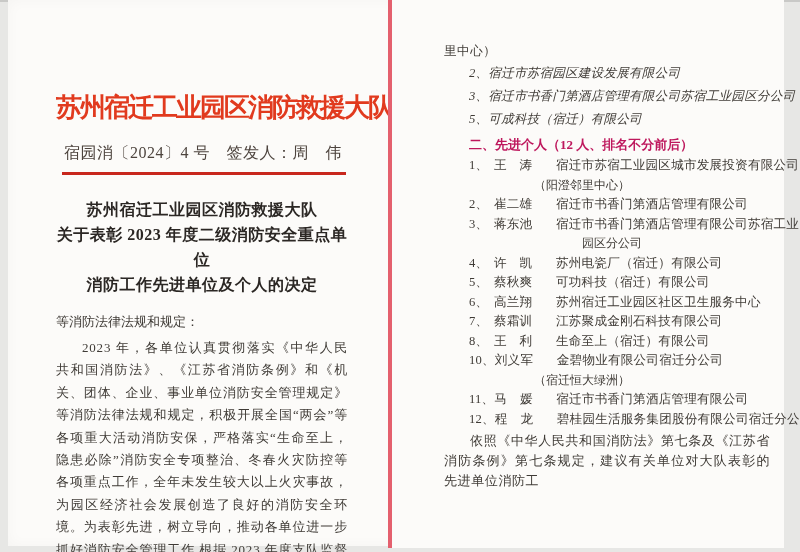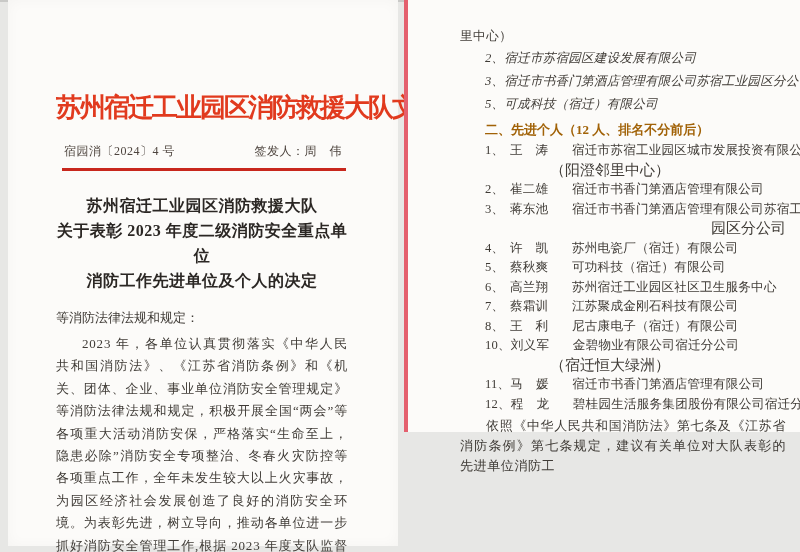--- a/index.html
+++ b/index.html
@@ -30,21 +30,21 @@
     color:#e13a1e;
     font-weight:bold;
     font-size:26px;
     letter-spacing:-2px;
     white-space:nowrap;
     margin-bottom:18px;
   }
   .docnum-row{
     display:flex;
     justify-content:space-between;
-    font-size:12px;
+    font-size:16px;
     color:#4d443e;
     letter-spacing:0.5px;
     margin:0 6px 0 8px;
   }
   .red-rule{
     height:3px;
     background:#c8271d;
     margin:8px 2px 0 6px;
   }
   .doc-title{
@@ -66,28 +66,28 @@
     line-height:22.4px;
     letter-spacing:0.8px;
     text-align:justify;
     text-indent:2em;
   }
   .sec-head{
     margin:2px 0 0 18px;
     font-size:13.2px;
     line-height:23px;
     font-weight:bold;
-    color:#a16207;
+    color:#be185d;
     text-indent:2em;
     white-space:nowrap;
   }
   
   .page-right{
-    left:404px;top:0;width:396px;height:432px;
-    padding:25px 14px 0 52px;
+    left:388px;top:0;width:396px;height:548px;
+    padding:40px 14px 0 52px;
     border-left:4px solid #e4606e;
   }
   .carry{
     margin:0;
     font-size:12.6px;
     line-height:22px;
     letter-spacing:0.5px;
   }
   .unit-item{
     margin-left:25px;
@@ -105,26 +105,26 @@
   .ind-row{
     margin-left:25px;
     font-size:12.6px;
     line-height:19.5px;
     white-space:nowrap;
     letter-spacing:0.2px;
   }
   .ind-row .num{display:inline-block;min-width:25px;}
   .ind-row .pname{display:inline-block;min-width:50px;margin-right:12px;}
   .ind-cont{
-    font-size:15px;
+    font-size:12px;
     line-height:19.5px;
     white-space:nowrap;
   }
   .ind-cont.paren{margin-left:90px;}
-  .ind-cont.deep{margin-left:138px;text-align:right;}
+  .ind-cont.deep{margin-left:138px;}
   .closing{
     margin:2px 0 0 0;
     font-size:13px;
     line-height:20px;
     letter-spacing:0.6px;
     text-align:justify;
     text-indent:2em;
   }
   
   .edge-shadow-top{
@@ -174,21 +174,21 @@
     <div>
         <div class="ind-row"><span class="num">1、</span><span class="pname">王　涛</span><span class="org">宿迁市苏宿工业园区城市发展投资有限公司</span></div>
         <div class="ind-cont paren">（阳澄邻里中心）</div>
         <div class="ind-row"><span class="num">2、</span><span class="pname">崔二雄</span><span class="org">宿迁市书香门第酒店管理有限公司</span></div>
         <div class="ind-row"><span class="num">3、</span><span class="pname">蒋东池</span><span class="org">宿迁市书香门第酒店管理有限公司苏宿工业</span></div>
         <div class="ind-cont deep">园区分公司</div>
         <div class="ind-row"><span class="num">4、</span><span class="pname">许　凯</span><span class="org">苏州电瓷厂（宿迁）有限公司</span></div>
         <div class="ind-row"><span class="num">5、</span><span class="pname">蔡秋爽</span><span class="org">可功科技（宿迁）有限公司</span></div>
         <div class="ind-row"><span class="num">6、</span><span class="pname">高兰翔</span><span class="org">苏州宿迁工业园区社区卫生服务中心</span></div>
         <div class="ind-row"><span class="num">7、</span><span class="pname">蔡霜训</span><span class="org">江苏聚成金刚石科技有限公司</span></div>
-        <div class="ind-row"><span class="num">8、</span><span class="pname">王　利</span><span class="org">尼古康电子（宿迁）有限公司</span></div>
+        <div class="ind-row"><span class="num">8、</span><span class="pname">王　利</span><span class="org">生命至上（宿迁）有限公司</span></div>
         <div class="ind-row"><span class="num">10、</span><span class="pname">刘义军</span><span class="org">金碧物业有限公司宿迁分公司</span></div>
         <div class="ind-cont paren">（宿迁恒大绿洲）</div>
         <div class="ind-row"><span class="num">11、</span><span class="pname">马　媛</span><span class="org">宿迁市书香门第酒店管理有限公司</span></div>
         <div class="ind-row"><span class="num">12、</span><span class="pname">程　龙</span><span class="org">碧桂园生活服务集团股份有限公司宿迁分公司</span></div>
       </div>
 
     <p class="closing">依照《中华人民共和国消防法》第七条及《江苏省消防条例》第七条规定，建议有关单位对大队表彰的先进单位消防工</p>
   </div>
 </div>
 

